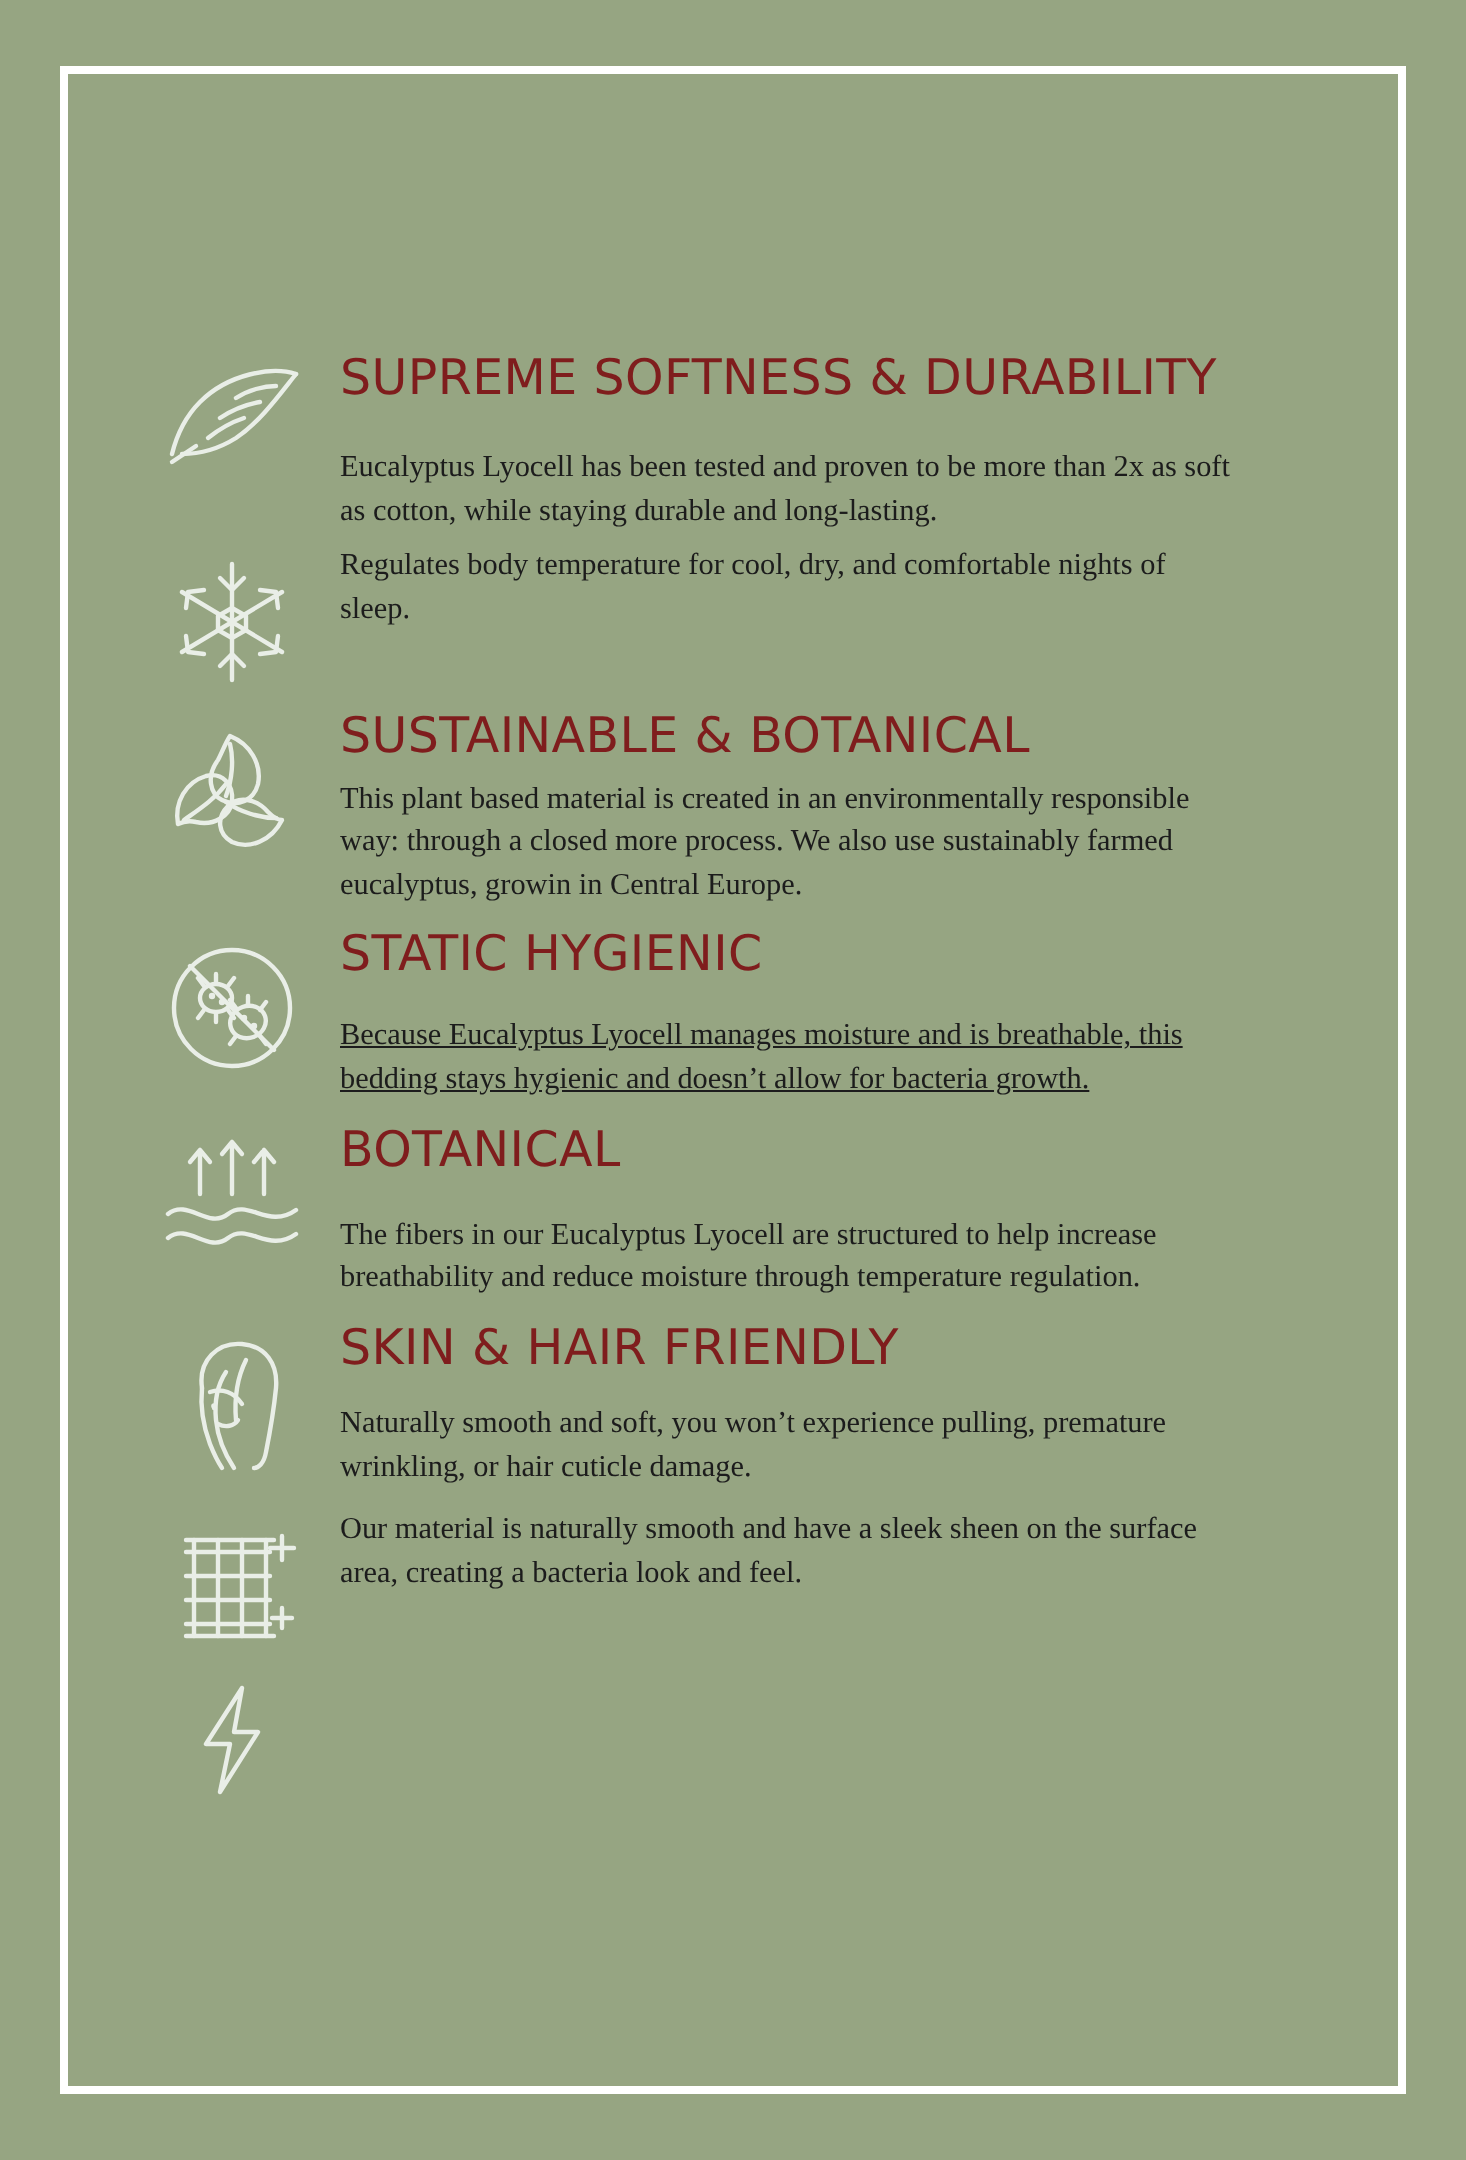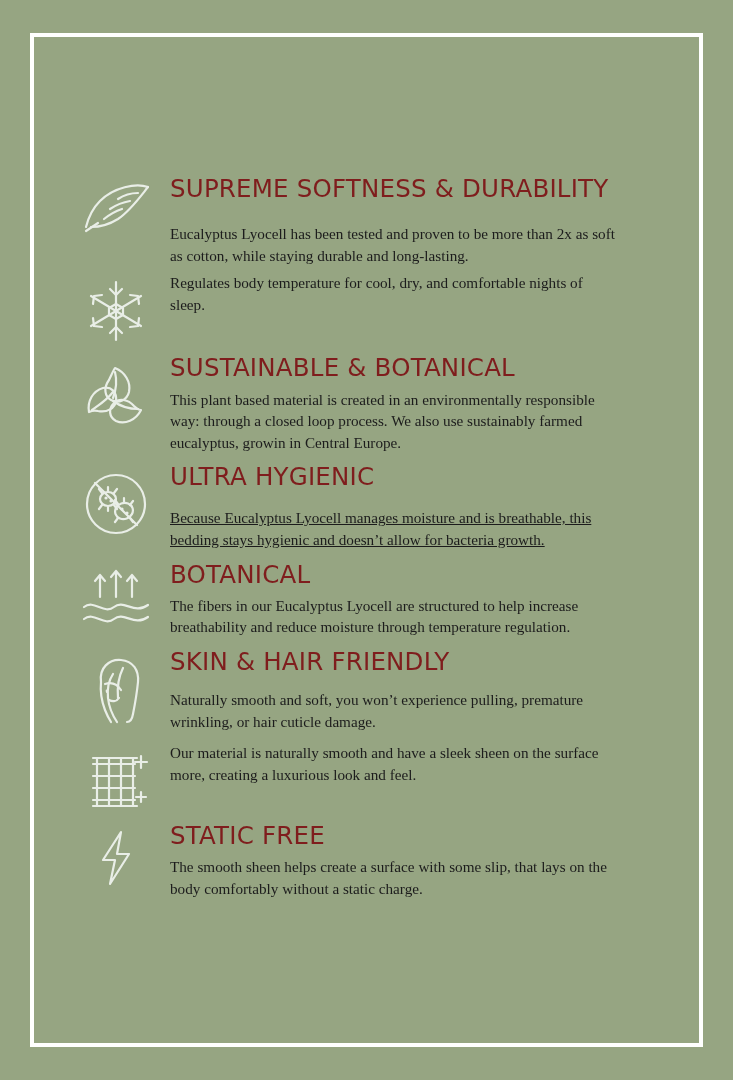--- a/index.html
+++ b/index.html
@@ -82,21 +82,21 @@
     color: #1c1c1c;
     line-height: 1.42;
     max-width: 450px;
   }
   
   .item.i0 { margin-bottom: 6px; }
   .item.i0 .item-body { margin-top: 20px; }
   .item.i1 .item-body { margin-top: 0px; }
   .item.i2 .item-body { margin-top: 0px; }
   .item.i3 .item-body { margin-top: 16px; text-decoration: underline; }
-  .item.i4 .item-body { margin-top: 6px; }
+  .item.i4 .item-body { margin-top: 18px; }
   .item.i5 .item-body { margin-top: 13px; }
   .item.i6 .item-body { margin-top: 0px; }
   .item.i7 .item-body { margin-top: 0px; }
   .ic-line {
     fill: none;
     stroke: #e9eee7;
     stroke-width: 2.2;
     stroke-linecap: round;
     stroke-linejoin: round;
   }
@@ -161,21 +161,21 @@
             <path d="M36 12 C38 20 37 30 34 38"></path>
             <path d="M10 52 C8 41 14 31 24 28 C32 26 38 32 37 41 C36 48 28 53 19 51 C15 50 12 51 10 52 Z"></path>
             <path d="M13 50 C20 45 28 40 34 32"></path>
             <path d="M62 50 C57 60 46 65 37 61 C30 57 29 49 35 43 C40 38 49 39 55 46 C58 49 60 50 62 50 Z"></path>
             <path d="M59 49 C51 49 41 46 34 41"></path>
           </g>
         </svg>
       </div>
       <div class="text-wrap">
         <div class="item-title">SUSTAINABLE &amp; BOTANICAL</div>
-        <div class="item-body">This plant based material is created in an environmentally responsible way: through a closed loop process. We also use sustainably farmed eucalyptus, growin in Central Europe.</div>
+        <div class="item-body">This plant based material is created in an environmentally responsible way: through a closed more process. We also use sustainably farmed eucalyptus, growin in Central Europe.</div>
       </div>
     </div>
 
     <div class="item i3">
       <div class="icon-wrap">
         <svg width="70" height="70" viewBox="0 0 70 70">
           <g class="ic-line">
             <circle cx="35" cy="35" r="29"></circle>
             <path d="M14 14 L56 56"></path>
             <ellipse cx="27" cy="30" rx="8" ry="7"></ellipse>
@@ -183,21 +183,21 @@
             <ellipse cx="43" cy="42" rx="9" ry="8" transform="rotate(-20 43 42)"></ellipse>
             <path d="M37 35 L34 31 M49 36 L52 32 M37 49 L34 53 M49 49 L52 53 M43 33 L43 29"></path>
             <circle cx="25" cy="29" r="1.6" class="ic-fill-light"></circle>
             <circle cx="30" cy="32" r="1.6" class="ic-fill-light"></circle>
             <circle cx="41" cy="40" r="1.6" class="ic-fill-light"></circle>
             <circle cx="46" cy="44" r="1.6" class="ic-fill-light"></circle>
           </g>
         </svg>
       </div>
       <div class="text-wrap">
-        <div class="item-title">ULTRA HYGIENIC</div>
+        <div class="item-title">STATIC HYGIENIC</div>
         <div class="item-body">Because Eucalyptus Lyocell manages moisture and is breathable, this bedding stays hygienic and doesn’t allow for bacteria growth.</div>
       </div>
     </div>
 
     <div class="item i4">
       <div class="icon-wrap">
         <svg width="76" height="62" viewBox="0 0 76 62">
           <g class="ic-line">
             <path d="M22 30 L22 8 M22 8 L17 14 M22 8 L27 14"></path>
             <path d="M38 30 L38 4 M38 4 L33 10 M38 4 L43 10"></path>
@@ -240,30 +240,26 @@
           <g class="ic-line">
             <path d="M12 16 L54 16 M12 28 L54 28 M12 40 L54 40 M12 52 L54 52"></path>
             <path d="M16 10 L16 58 M28 10 L28 58 M40 10 L40 58 M52 10 L52 58"></path>
             <path d="M12 10 L56 10 M12 58 L56 58"></path>
             <path d="M60 8 L60 20 M54 14 L66 14"></path>
             <path d="M60 44 L60 54 M55 49 L65 49"></path>
           </g>
         </svg>
       </div>
       <div class="text-wrap">
-        <div class="item-body">Our material is naturally smooth and have a sleek sheen on the surface more, creating a luxurious look and feel.</div>
+        <div class="item-body">Our material is naturally smooth and have a sleek sheen on the surface area, creating a bacteria look and feel.</div>
       </div>
     </div>
 
     <div class="item i7">
       <div class="icon-wrap">
         <svg width="50" height="60" viewBox="0 0 50 60">
           <path class="ic-line" d="M30 4 L12 32 L24 32 L19 56 L38 26 L26 26 Z"></path>
         </svg>
       </div>
-      <div class="text-wrap">
-        <div class="item-title">STATIC FREE</div>
-        <div class="item-body">The smooth sheen helps create a surface with some slip, that lays on the body comfortably without a static charge.</div>
-      </div>
     </div>
 
   </div>
 </div>
 
 </body></html>

